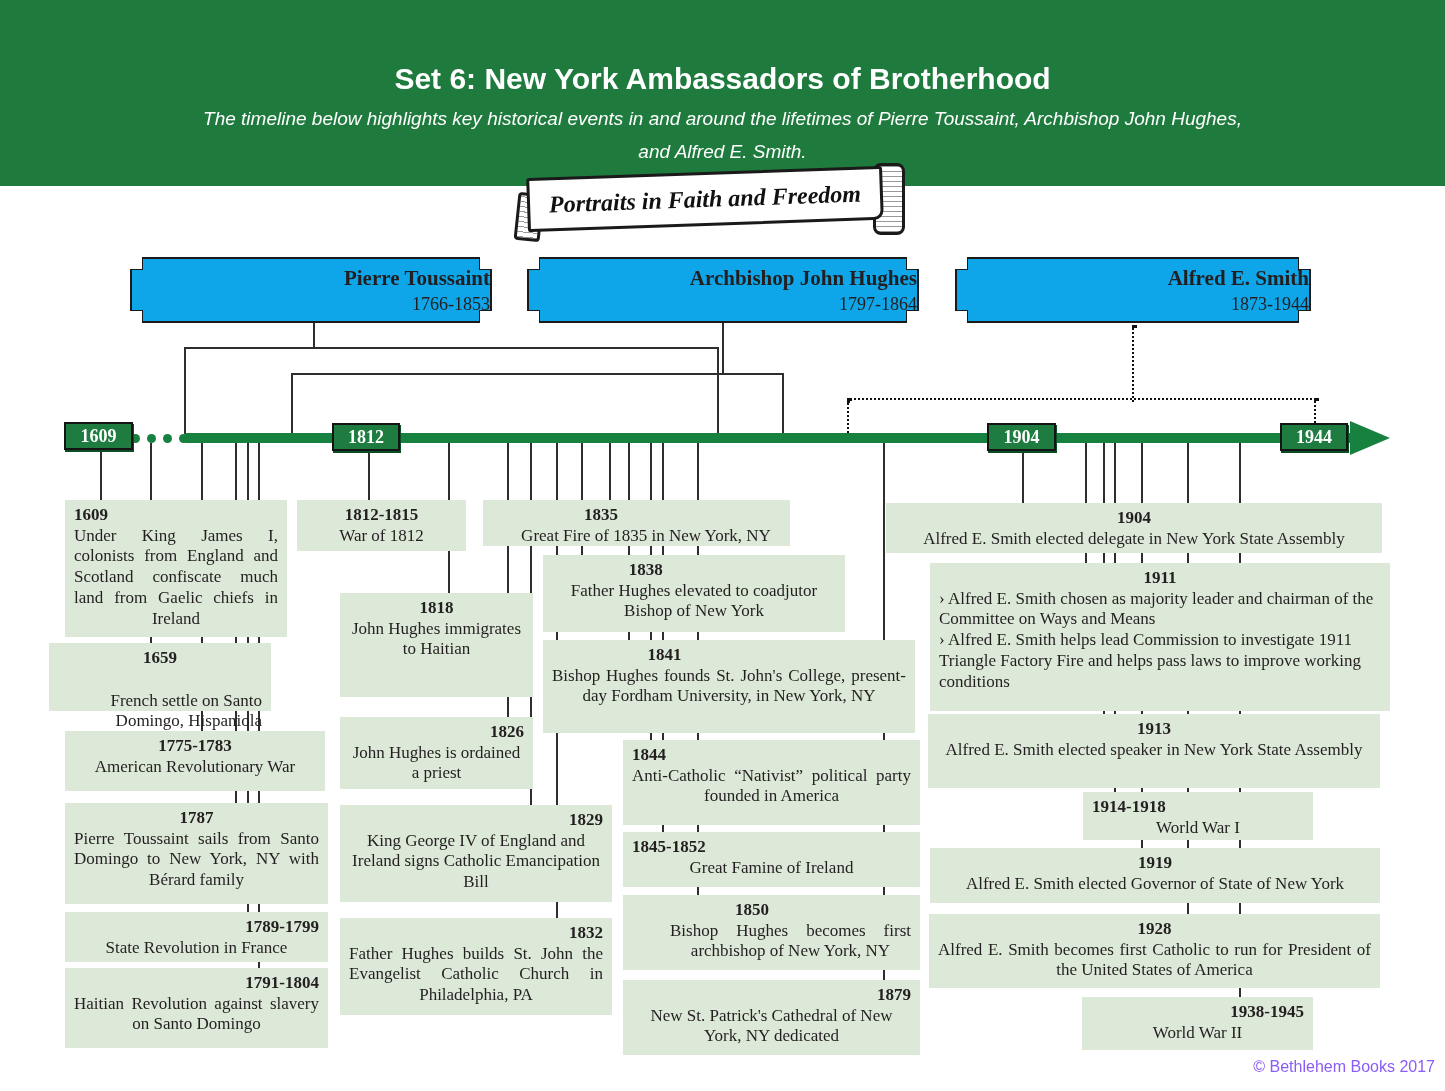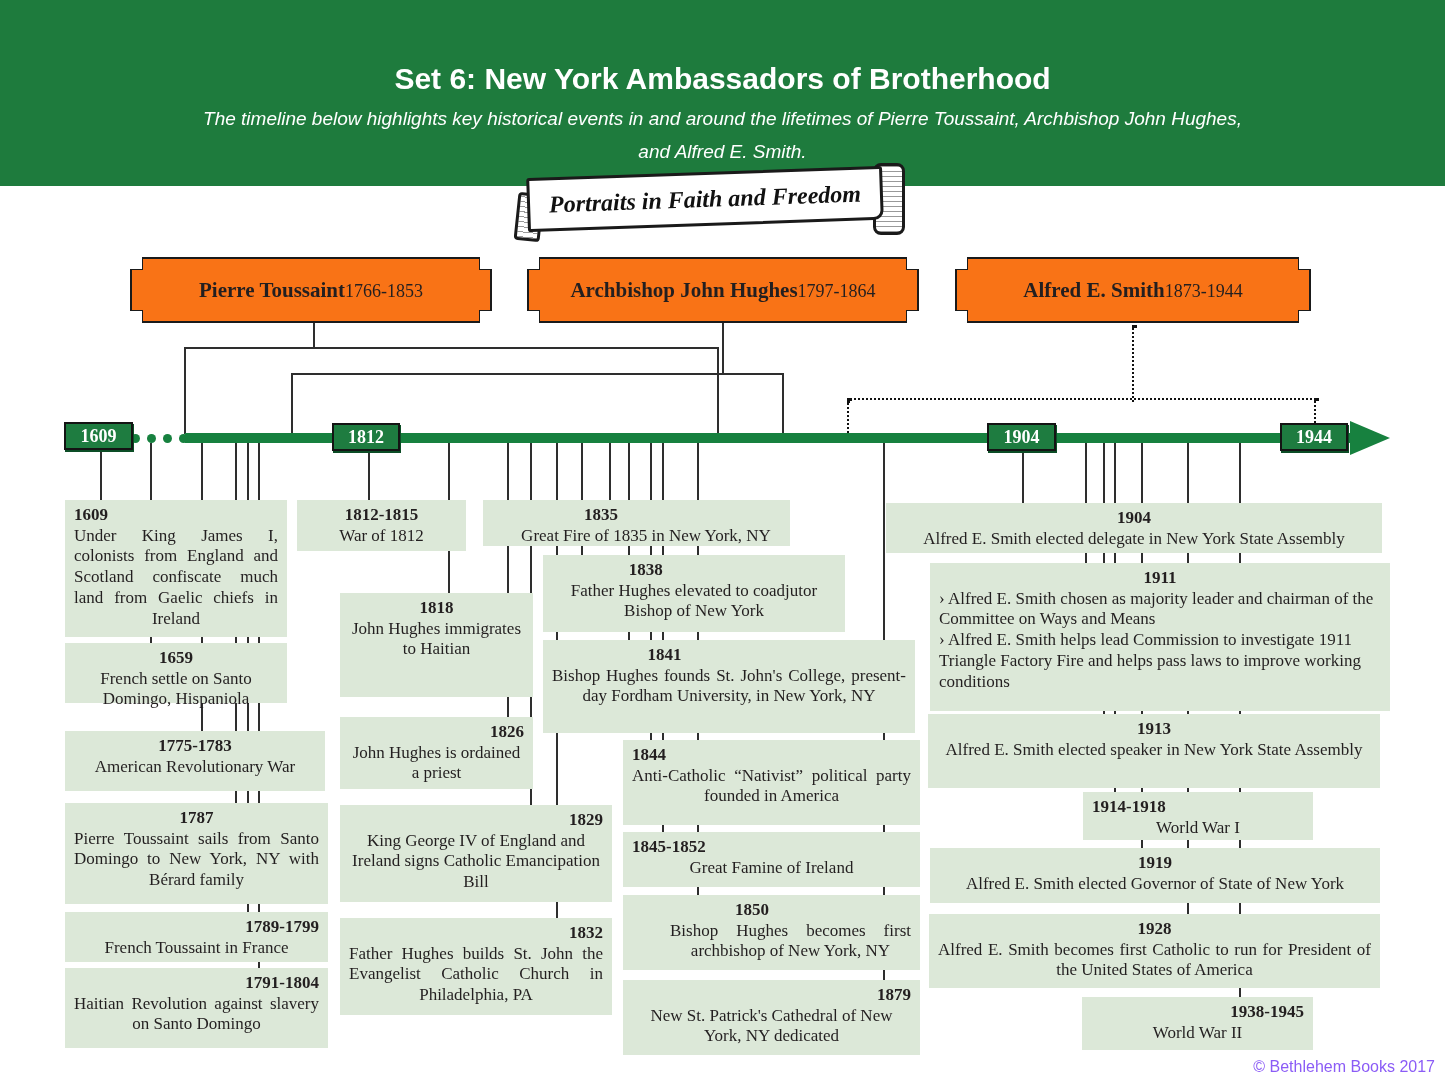--- a/index.html
+++ b/index.html
@@ -22,25 +22,25 @@
           background-image:repeating-linear-gradient(0deg,#999 0 1px,transparent 1px 5px);}
   .roll-l{position:absolute;left:516px;top:193px;width:20px;height:42px;background:#fff;border:3px solid #1a1a1a;
           border-radius:4px;transform:rotate(6deg);z-index:5;
           background-image:repeating-linear-gradient(0deg,#999 0 1px,transparent 1px 5px);}
   
   .plq{position:absolute;z-index:4;}
   .plq .outer{position:absolute;inset:0;background:#1a1a1a;
      clip-path:polygon(0 12px,12px 12px,12px 0,calc(100% - 12px) 0,calc(100% - 12px) 12px,100% 12px,
        100% calc(100% - 12px),calc(100% - 12px) calc(100% - 12px),calc(100% - 12px) 100%,
        12px 100%,12px calc(100% - 12px),0 calc(100% - 12px));}
-  .plq .inner{position:absolute;inset:2px;background:#f97316;
+  .plq .inner{position:absolute;inset:2px;background:#0ea5e9;
      clip-path:polygon(0 11px,11px 11px,11px 0,calc(100% - 11px) 0,calc(100% - 11px) 11px,100% 11px,
        100% calc(100% - 11px),calc(100% - 11px) calc(100% - 11px),calc(100% - 11px) 100%,
        11px 100%,11px calc(100% - 11px),0 calc(100% - 11px));
-     display:flex;flex-direction:row;align-items:center;justify-content:center;}
+     display:flex;flex-direction:column;align-items:flex-end;justify-content:center;}
   .p-name{font-weight:bold;font-size:21px;}
   .p-years{font-size:18px;margin-top:3px;}
   
   .tbar{position:absolute;left:185px;top:433px;width:1167px;height:10px;background:#17813f;z-index:3;}
   .tdot{position:absolute;width:9px;height:9px;border-radius:50%;background:#17813f;top:434px;z-index:3;}
   .tarrow{position:absolute;left:1350px;top:421px;width:0;height:0;z-index:3;
           border-left:40px solid #17813f;border-top:17px solid transparent;border-bottom:17px solid transparent;}
   .tmark{position:absolute;height:24px;background:#1e7c40;border:2px solid #141414;z-index:4;
          color:#fff;font-weight:bold;font-size:18px;text-align:center;line-height:24px;
          box-shadow:1px 2px 0 #0c4d26;}
@@ -48,21 +48,21 @@
   .ln{position:absolute;z-index:1;}
   .lv{width:0;border-left:2px solid #2e2e2e;}
   .lh{height:0;border-top:2px solid #2e2e2e;}
   .ldot{border-color:#111;border-left-style:dotted;border-top-style:dotted;}
   
   .ev{position:absolute;background:#dce8d8;z-index:2;padding:5px 9px;box-sizing:border-box;
       font-size:17px;line-height:1.22;}
   .ev .d{font-weight:bold;display:block;}
   .da-left .d{text-align:left;} .da-center .d{text-align:center;} .da-right .d{text-align:right;}
   .da-cl .d{text-align:left;padding-left:27%;}
-  .ba-center .b{text-align:center;} .ba-left .b{text-align:center;}
+  .ba-center .b{text-align:center;} .ba-left .b{text-align:right;margin-top:22px;}
   .ba-jc .b{text-align:justify;text-align-last:center;}
   .ev .bl{text-align:left;}
   
   .copyright{position:absolute;left:935px;top:1058px;width:500px;text-align:right;
              font-family:"Liberation Sans",sans-serif;font-size:16px;color:#8b5cf6;}
 </style>
 </head>
 <body>
 
 <div id="page">
@@ -150,35 +150,35 @@
       <div class="ln lv" style="left: 1114px; top: 443px; height: 349px;"></div>
       <div class="ln lv" style="left: 1141px; top: 443px; height: 405px;"></div>
       <div class="ln lv" style="left: 1187px; top: 443px; height: 471px;"></div>
       <div class="ln lv" style="left: 1239px; top: 443px; height: 554px;"></div>
     </div>
   <div id="events">
       <div class="ev da-left ba-jc" style="left: 65px; top: 500px; width: 222px; height: 137px;">
         <span class="d">1609</span>
         <div class="b">Under King James I, colonists from England and Scotland confiscate much land from Gaelic chiefs in Ireland</div>
       </div>
-      <div class="ev da-center ba-left" style="left: 65px; top: 643px; width: 222px; height: 60px;">
+      <div class="ev da-center ba-left" style="left: 49px; top: 643px; width: 222px; height: 68px;">
         <span class="d">1659</span>
         <div class="b">French settle on Santo Domingo, Hispaniola</div>
       </div>
       <div class="ev da-center ba-center" style="left: 65px; top: 731px; width: 260px; height: 60px;">
         <span class="d">1775-1783</span>
         <div class="b">American Revolutionary War</div>
       </div>
       <div class="ev da-center ba-jc" style="left: 65px; top: 803px; width: 263px; height: 101px;">
         <span class="d">1787</span>
         <div class="b">Pierre Toussaint sails from Santo Domingo to New York, NY with Bérard family</div>
       </div>
       <div class="ev da-right ba-center" style="left: 65px; top: 912px; width: 263px; height: 50px;">
         <span class="d">1789-1799</span>
-        <div class="b">French Toussaint in France</div>
+        <div class="b">State Revolution in France</div>
       </div>
       <div class="ev da-right ba-jc" style="left: 65px; top: 968px; width: 263px; height: 80px;">
         <span class="d">1791-1804</span>
         <div class="b">Haitian Revolution against slavery on Santo Domingo</div>
       </div>
       <div class="ev da-center ba-center" style="left: 297px; top: 500px; width: 169px; height: 51px;">
         <span class="d">1812-1815</span>
         <div class="b">War of 1812</div>
       </div>
       <div class="ev da-center ba-center" style="left: 340px; top: 593px; width: 193px; height: 104px;">

